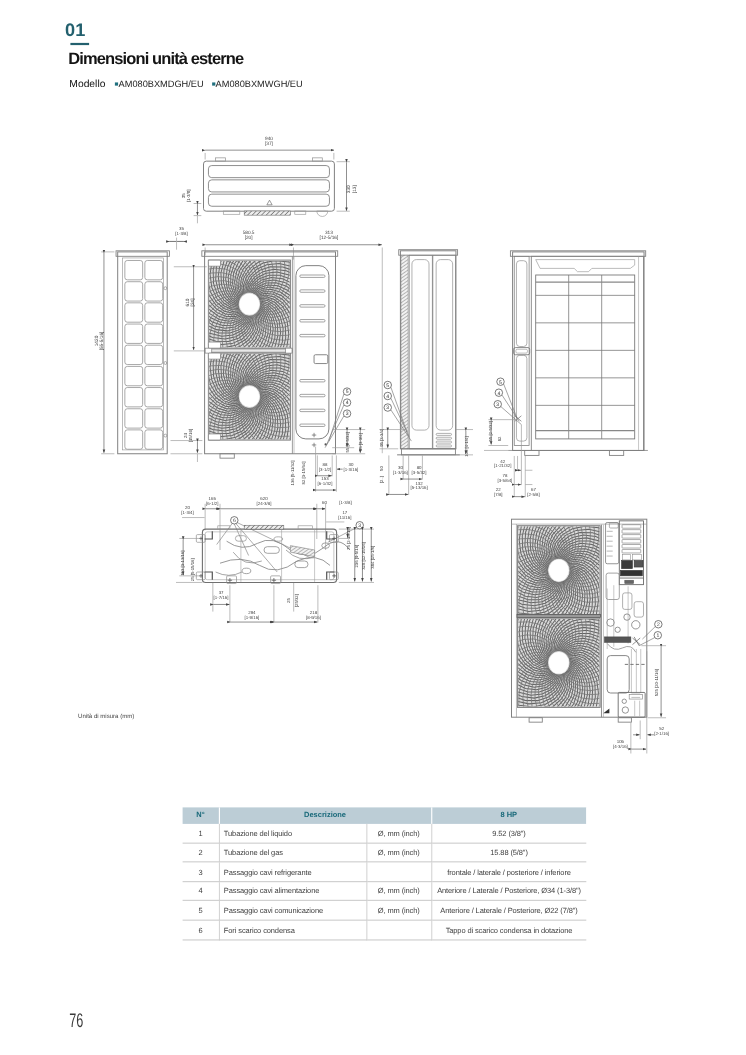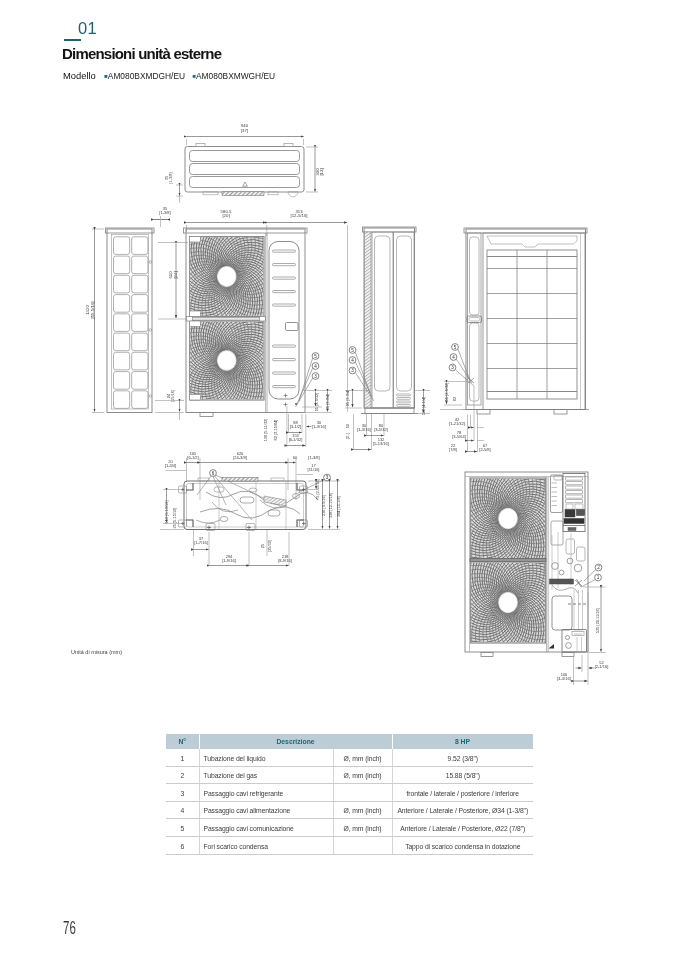--- a/index.html
+++ b/index.html
@@ -3,21 +3,21 @@
 html,body{margin:0;padding:0;background:#fff;width:678px;height:959px;position:relative;overflow:hidden;
 font-family:"Liberation Sans",sans-serif;-webkit-font-smoothing:antialiased}
 .abs{position:absolute}
 #tbl{border-collapse:collapse;table-layout:fixed;width:367px;font-size:7px;color:#3d3d3d}
 #tbl th{background:#bccdd6;color:#19697a;font-size:6.8px;font-weight:bold;height:15px;padding:0;border-right:1px solid #fff}
 #tbl td{border-bottom:1px solid #cccccc;height:15.1px;padding:1.5px 0 0 0;text-align:center;font-size:6.8px;letter-spacing:-0.1px;white-space:nowrap;overflow:hidden}
 #tbl td.c2{text-align:left;padding-left:4px}
 #tbl td.c2,#tbl td.c1,#tbl td.c3{border-right:1px solid #d5d5d5}
 </style></head><body>
 
-<div class="abs" style="left:78px;top:19px;color:#23606e;font-size:16.5px;font-weight:normal;letter-spacing:0.2px">01</div>
+<div class="abs" style="left:59px;top:19px;color:#23606e;font-size:16.5px;font-weight:bold;letter-spacing:0.2px">01</div>
 
 <div class="abs" style="left:63.5px;top:38.5px;width:17px;height:2px;background:#23606e"></div>
 
 <div class="abs" style="left:62px;top:45.2px;color:#141414;font-size:15px;font-weight:bold;letter-spacing:-0.8px">Dimensioni unità esterne</div>
 
 <div class="abs" style="left:63px;top:70px;font-size:8.4px;color:#222"><span style="font-weight:normal;color:#111;font-size:9.4px">Modello</span>
 <span style="color:#20707f;font-size:6px;position:relative;top:-1px;margin-left:6px">■</span><span>AM080BXMDGH/EU</span>
 <span style="color:#20707f;font-size:6px;position:relative;top:-1px;margin-left:5px">■</span><span>AM080BXMWGH/EU</span></div>
 
 <svg width="678" height="959" viewBox="0 0 678 959" style="position:absolute;left:0;top:0">

